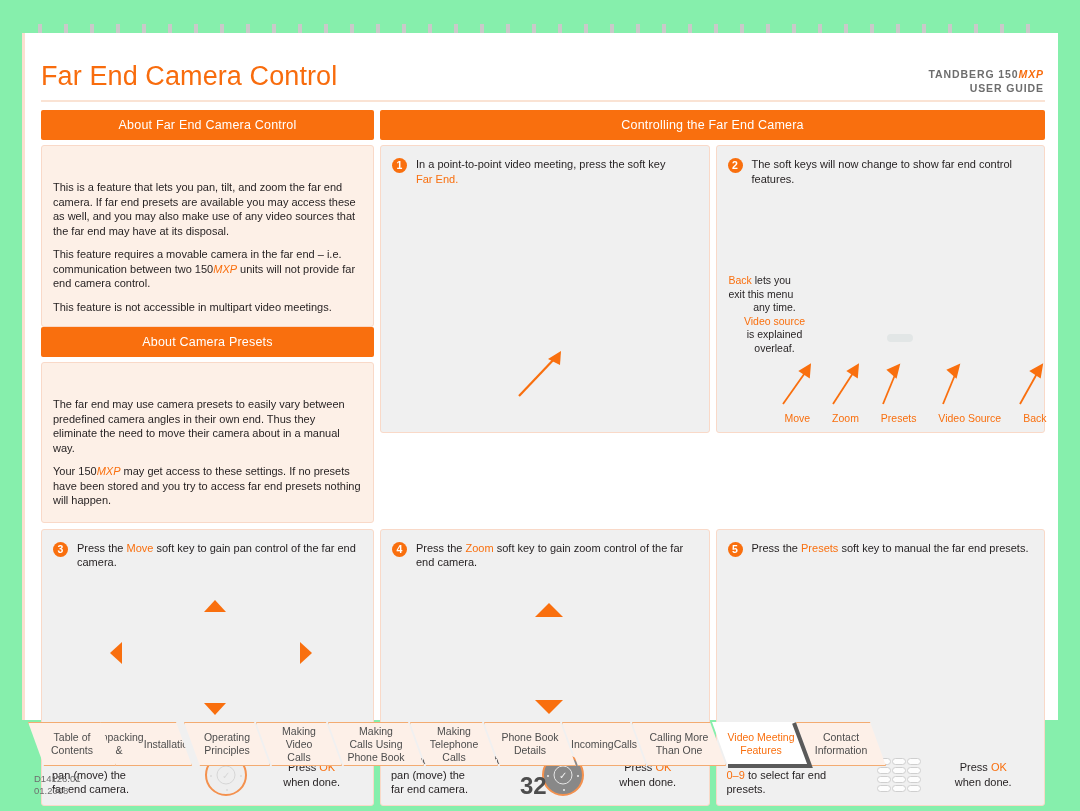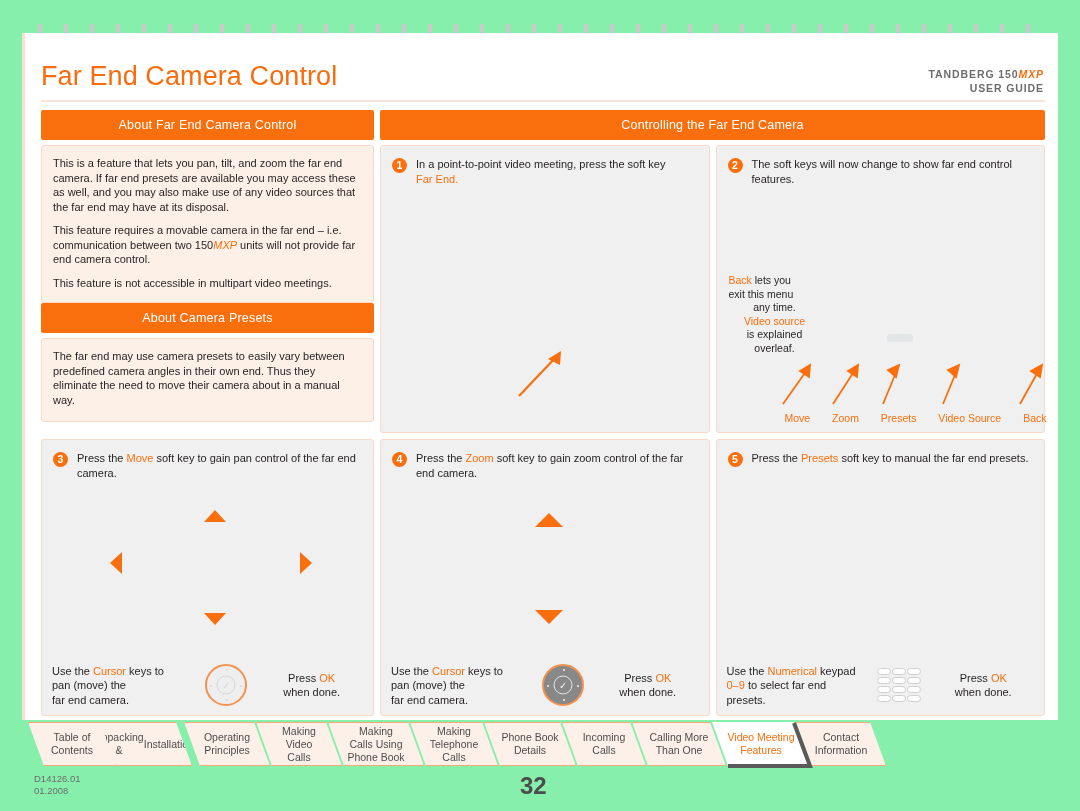--- a/index.html
+++ b/index.html
@@ -102,21 +102,21 @@
   .or-i { color: #f96f0e; font-style: italic; }
 
   
   .row1 { display: flex; gap: 6px; }
   .col-left  { width: 333px; }
   .col-right { width: 665px; }
 
   .two { display: flex; gap: 6px; }
   .half { width: 329.5px; }
 
-  .inner-pad { padding: 10px 11px 12px 11px; }
+  .inner-pad { padding: 10px 11px 12px 11px; margin-top: 24px; }
 
   
   .step {
     display: flex;
     padding: 11px 12px 0 11px;
     gap: 9px;
   }
   .bullet {
     flex: 0 0 auto;
     width: 15px; height: 15px;
@@ -349,20 +349,21 @@
               <p>This is a feature that lets you pan, tilt, and zoom the far end camera. If far end presets are available you may access these as well, and you may also make use of any video sources that the far end may have at its disposal.</p>
               <p><span>This feature requires a movable camera in the far end – i.e. communication between two 150</span><span class="or-i">MXP</span><span> units will not provide far end camera control.</span></p>
               <p>This feature is not accessible in multipart video meetings.</p>
             </div>
           </div>
 
           <div class="bar" style="">About Camera Presets</div>
           <div class="box cream">
             <div class="inner-pad body-txt" style="padding-bottom:14px">
               <p>The far end may use camera presets to easily vary between predefined camera angles in their own end. Thus they eliminate the need to move their camera about in a manual way.</p>
+              <p><span>Your 150</span><span class="or-i">MXP</span><span> may get access to these settings. If no presets have been stored and you try to access far end presets nothing will happen.</span></p>
             </div>
           </div>
 
         </div>
 
         <div class="col-right">
           <div class="bar">Controlling the Far End Camera</div>
 
           <div class="two" style="margin-top:5px">
 
@@ -552,21 +553,21 @@
       </div>
       <div class="tab" style="left: 382px; width: 88px; z-index: 6; flex-direction: column;">
         <div>Making</div>
         <div>Telephone</div>
         <div>Calls</div>
       </div>
       <div class="tab" style="left: 456px; width: 92px; z-index: 5; flex-direction: column;">
         <div>Phone Book</div>
         <div>Details</div>
       </div>
-      <div class="tab" style="left: 534px; width: 84px; z-index: 4; flex-direction: column;">
+      <div class="tab" style="left: 534px; width: 84px; z-index: 4; flex-direction: row;">
         <div>Incoming</div>
         <div>Calls</div>
       </div>
       <div class="tab" style="left: 604px; width: 94px; z-index: 3; flex-direction: column;">
         <div>Calling More</div>
         <div>Than One</div>
       </div>
       <div class="tab active" style="left: 684px; width: 98px; z-index: 5; flex-direction: column;">
         <div>Video Meeting</div>
         <div>Features</div>

